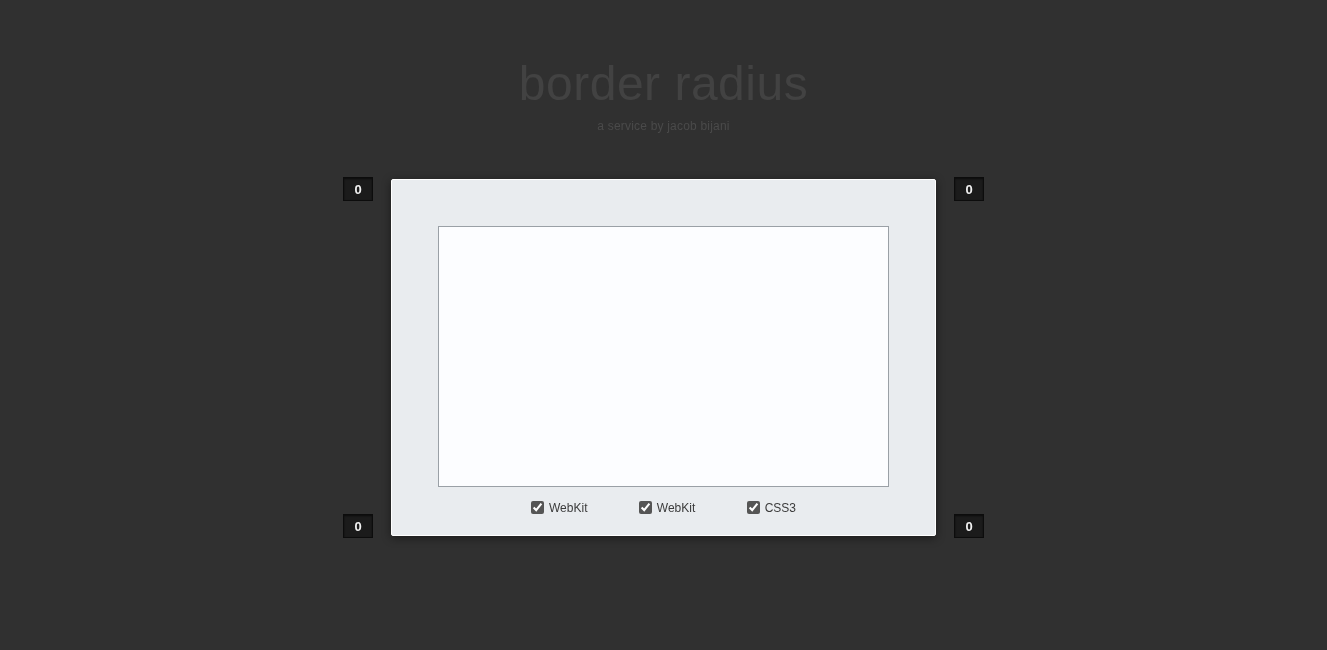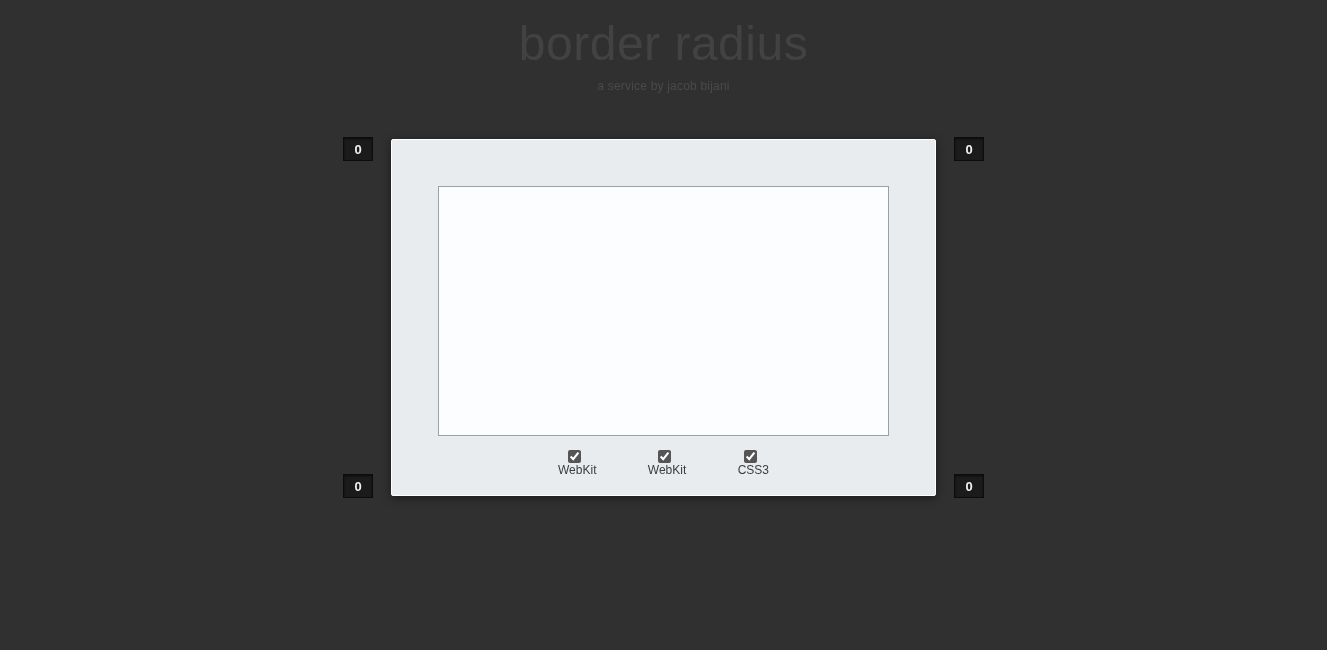--- a/index.html
+++ b/index.html
@@ -10,21 +10,21 @@
     font-family: "Helvetica Neue", Arial, sans-serif;
     color: #555;
   }
   .page {
     width: 1327px;
     margin: 0 auto;
     position: relative;
   }
   .header {
     text-align: center;
-    padding-top: 16px;
+    padding-top: 56px;
   }
   .title {
     font-size: 48px;
     font-weight: 200;
     color: #424242;
     letter-spacing: 0.5px;
   }
   .subtitle {
     font-size: 12px;
     color: #4a4a4a;
@@ -55,24 +55,22 @@
     border: 1px solid #9aa0a6;
   }
   .options {
     text-align: center;
     padding-top: 14px;
     font-size: 12px;
     color: #3b3b3b;
   }
   .option {
     display: inline-flex;
-    align-items: center;
     margin: 0 24px;
     cursor: pointer;
-    flex-direction: column;
   }
   .option input[type="checkbox"] {
     margin-right: 5px;
     accent-color: #555;
     width: 13px;
     height: 13px;
   }
   .corner-input {
     position: absolute;
     width: 30px;

